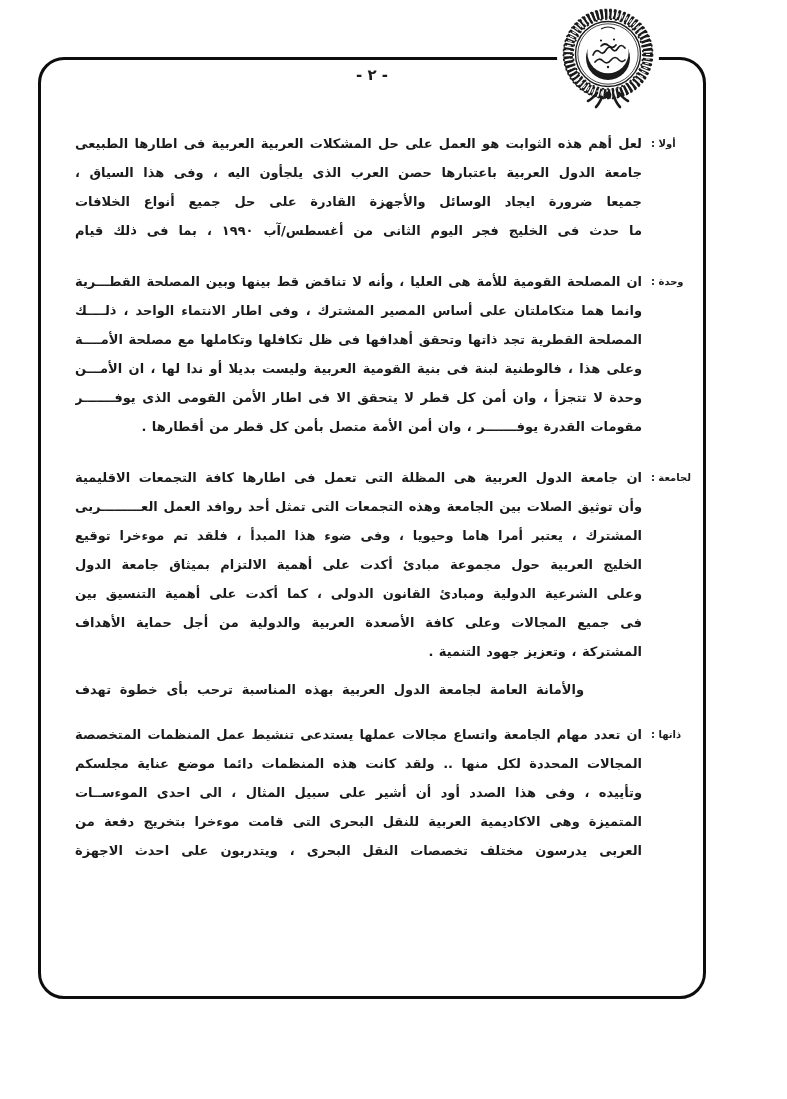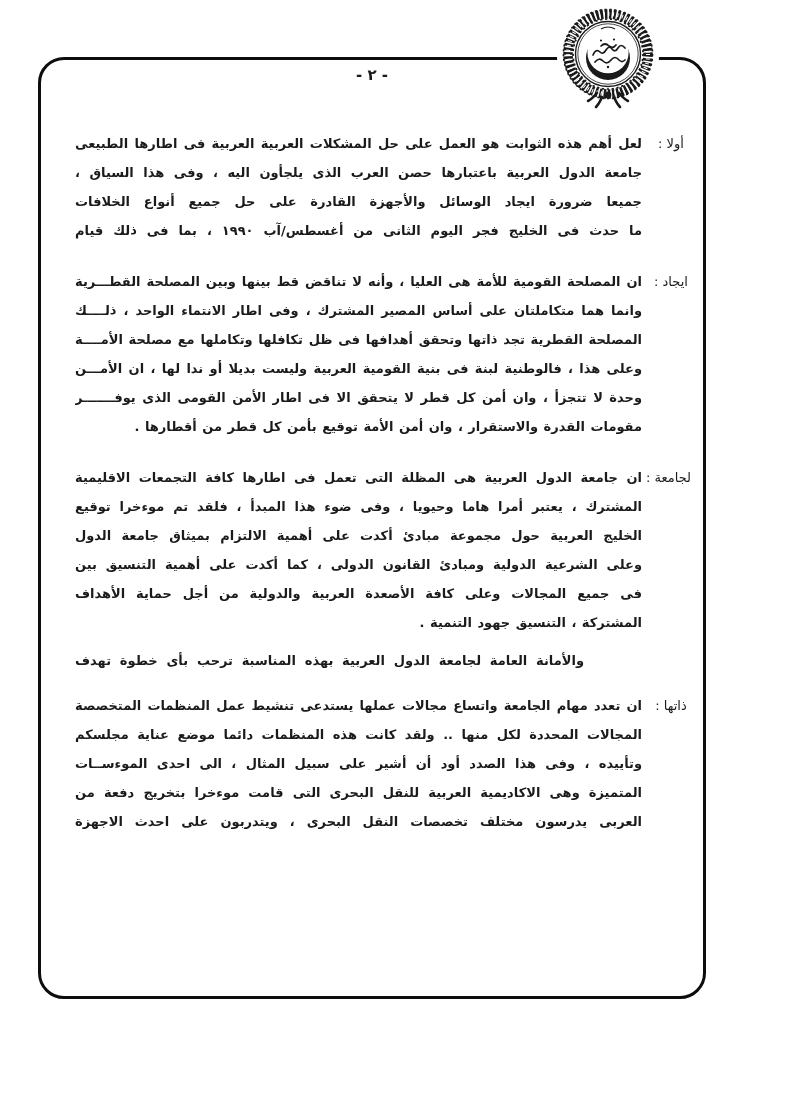--- a/index.html
+++ b/index.html
@@ -22,22 +22,22 @@
     direction:ltr;
   }
   .content{
     position:absolute;top:129px;right:96px;width:616px;
     direction:rtl;
   }
   .sec{display:flex;gap:9px;margin-bottom:22px;}
   .sec.tight{margin-bottom:9px;}
   .sec.cont{margin-bottom:16px;}
   .lab{
-    flex:none;width:40px;font-size:13px;font-weight:normal;
-    line-height:29px;white-space:nowrap;text-align:center;
+    flex:none;width:40px;font-size:10px;font-weight:bold;
+    line-height:29px;white-space:nowrap;text-align:left;
   }
   .bod{width:567px;}
   .ln{
     font-size:13px;font-weight:bold;line-height:29px;height:29px;
     overflow:hidden;
     text-align:justify;text-align-last:justify;
     word-spacing:1px;
   }
   .ln.short{text-align-last:right;}
   .ln.indent{padding-right:58px;}
@@ -93,40 +93,41 @@
       <div class="lab">أولا :</div>
       <div class="bod">
         <div class="ln">لعل أهم هذه الثوابت هو العمل على حل المشكلات العربية العربية فى اطارها الطبيعى وهو</div>
         <div class="ln">جامعة الدول العربية باعتبارها حصن العرب الذى يلجأون اليه ، وفى هذا السياق ، نستشعر</div>
         <div class="ln">جميعا ضرورة ايجاد الوسائل والأجهزة القادرة على حل جميع أنواع الخلافات والــــــنزاعات</div>
         <div class="ln">ما حدث فى الخليج فجر اليوم الثانى من أغسطس/آب ١٩٩٠ ، بما فى ذلك قيام محكمـــــة</div>
       </div>
     </div>
 
     <div class="sec">
-      <div class="lab">ايجاد :</div>
+      <div class="lab">وحدة :</div>
       <div class="bod">
         <div class="ln">ان المصلحة القومية للأمة هى العليا ، وأنه لا تناقض قط بينها وبين المصلحة القطـــرية ،</div>
         <div class="ln">وانما هما متكاملتان على أساس المصير المشترك ، وفى اطار الانتماء الواحد ، ذلــــك أن</div>
         <div class="ln">المصلحة القطرية تجد ذاتها وتحقق أهدافها فى ظل تكافلها وتكاملها مع مصلحة الأمــــة .</div>
         <div class="ln">وعلى هذا ، فالوطنية لبنة فى بنية القومية العربية وليست بديلا أو ندا لها ، ان الأمـــن</div>
         <div class="ln">وحدة لا تتجزأ ، وان أمن كل قطر لا يتحقق الا فى اطار الأمن القومى الذى يوفـــــــر لــه</div>
-        <div class="ln short">مقومات القدرة والاستقرار ، وان أمن الأمة توقيع بأمن كل قطر من أقطارها .</div>
+        <div class="ln short">مقومات القدرة يوفـــــــر ، وان أمن الأمة متصل بأمن كل قطر من أقطارها .</div>
       </div>
     </div>
 
     <div class="sec tight">
       <div class="lab">لجامعة :</div>
       <div class="bod">
         <div class="ln">ان جامعة الدول العربية هى المظلة التى تعمل فى اطارها كافة التجمعات الاقليمية العربية ،</div>
+        <div class="ln">وأن توثيق الصلات بين الجامعة وهذه التجمعات التى تمثل أحد روافد العمل العـــــــــربى</div>
         <div class="ln">المشترك ، يعتبر أمرا هاما وحيويا ، وفى ضوء هذا المبدأ ، فلقد تم موءخرا توقيع محضــر</div>
         <div class="ln">الخليج العربية حول مجموعة مبادئ أكدت على أهمية الالتزام بميثاق جامعة الدول العربيـــة</div>
         <div class="ln">وعلى الشرعية الدولية ومبادئ القانون الدولى ، كما أكدت على أهمية التنسيق بين الأمانتين</div>
         <div class="ln">فى جميع المجالات وعلى كافة الأصعدة العربية والدولية من أجل حماية الأهداف والمصـــالح</div>
-        <div class="ln short">المشتركة ، التنسيق جهود التنمية .</div>
+        <div class="ln short">المشتركة ، وتعزيز جهود التنمية .</div>
       </div>
     </div>
 
     <div class="sec cont">
       <div class="lab"></div>
       <div class="bod">
         <div class="ln indent">والأمانة العامة لجامعة الدول العربية بهذه المناسبة ترحب بأى خطوة تهدف الـــــى</div>
       </div>
     </div>
 

